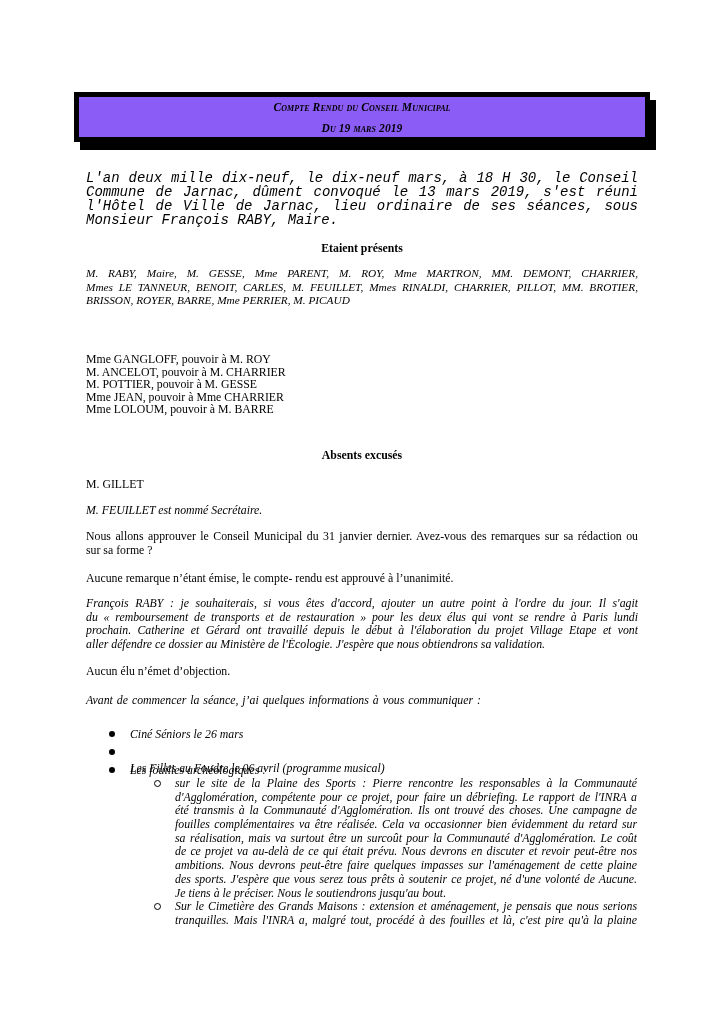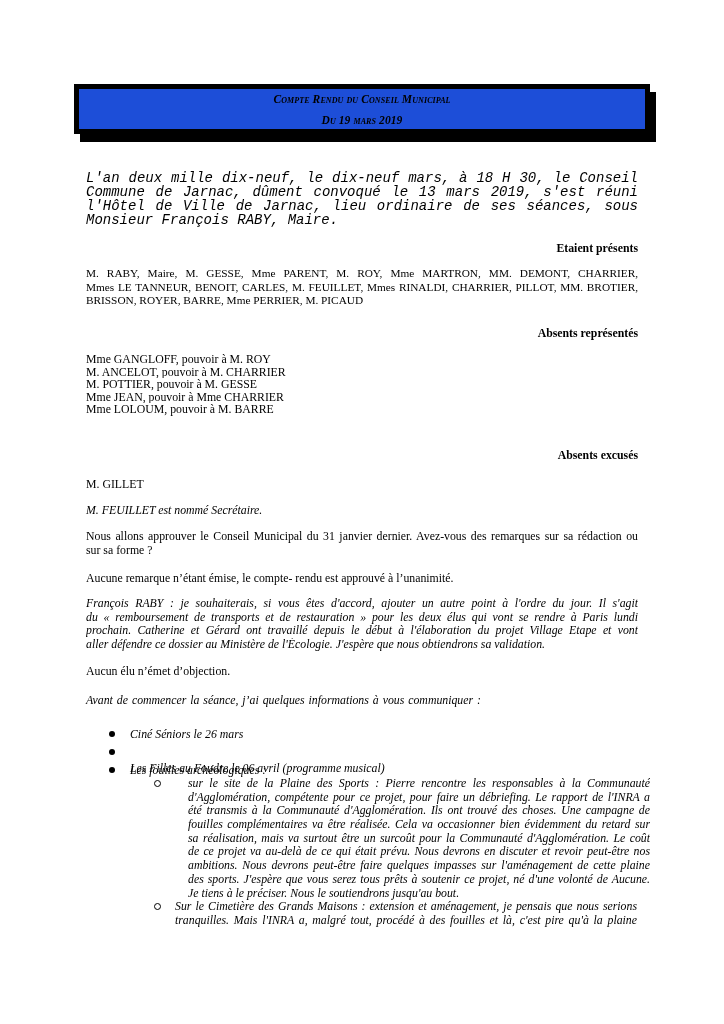--- a/index.html
+++ b/index.html
@@ -2,35 +2,35 @@
 <html><head>
 <meta charset="utf-8">
 <style>
   html, body { margin: 0; padding: 0; background: #ffffff; }
   body { width: 724px; height: 1024px; overflow: hidden; }
   .page {
     position: relative; width: 724px; height: 1024px; background: #ffffff; color: #000000;
     font-family: "Liberation Serif", "DejaVu Serif", serif; font-size: 11.8px;
   }
   .header-box {
-    position: absolute; left: 74px; top: 84px; width: 566px; height: 40px;
-    border: 5px solid #000000; background: #1d4ed8;
+    position: absolute; left: 74px; top: 92px; width: 566px; height: 40px;
+    border: 5px solid #000000; background: #8b5cf6;
     box-shadow: 6px 8px 0 #000000;
   }
   .header-line {
     position: absolute; left: 0; right: 0; height: 14px; line-height: 14px;
     text-align: center; font-weight: bold; font-style: italic; font-variant: small-caps;
     font-size: 11.5px; letter-spacing: 0.1px;
   }
   .blk { position: absolute; left: 86px; width: 552px; }
   .ln { display: block; overflow: hidden; white-space: normal; }
   .j { text-align: justify; text-align-last: justify; }
   .intro .ln { height: 14px; line-height: 14px; font-family: "Liberation Mono", "DejaVu Sans Mono", monospace; font-style: italic; font-size: 14px; }
-  .heading { text-align: right; font-weight: bold; height: 14px; line-height: 14px; }
-  .names .ln { height: 13.5px; line-height: 13.5px; font-size: 11.3px; }
+  .heading { text-align: center; font-weight: bold; height: 14px; line-height: 14px; }
+  .names .ln { height: 13.5px; line-height: 13.5px; font-size: 11.3px; font-style: italic; }
   .reps .ln { height: 12.5px; line-height: 12.5px; }
   .single { height: 14px; line-height: 14px; }
   .para .ln { height: 13.7px; line-height: 13.7px; }
   .it { font-style: italic; }
   .bullet-item { position: absolute; left: 130px; width: 508px; height: 14px; line-height: 14px; font-style: italic; }
   .disc { position: absolute; width: 6px; height: 6px; border-radius: 50%; background: #000000; }
   .circle { position: absolute; width: 5px; height: 5px; border-radius: 50%; border: 1px solid #000000; background: #ffffff; }
   .sub { position: absolute; left: 175px; width: 462px; font-style: italic; }
   .sub .ln { height: 13.7px; line-height: 13.7px; }
 </style>
@@ -51,21 +51,20 @@
     <span class="ln">Monsieur François RABY, Maire.</span>
   </div>
 
   <div class="blk heading" style="top:241px;">Etaient présents</div>
   <div class="blk names" style="top:267px;">
     <span class="ln j">M. RABY, Maire, M. GESSE, Mme PARENT, M. ROY, Mme MARTRON, MM. DEMONT, CHARRIER,</span>
     <span class="ln j">Mmes LE TANNEUR, BENOIT, CARLES, M. FEUILLET, Mmes RINALDI, CHARRIER, PILLOT, MM. BROTIER,</span>
     <span class="ln">BRISSON, ROYER, BARRE, Mme PERRIER, M. PICAUD</span>
   </div>
 
-  <div class="blk heading" style="top:326px;">Absents représentés</div>
   <div class="blk reps" style="top:353px;">
     <span class="ln">Mme GANGLOFF, pouvoir à M. ROY</span>
     <span class="ln">M. ANCELOT, pouvoir à M. CHARRIER</span>
     <span class="ln">M. POTTIER, pouvoir à M. GESSE</span>
     <span class="ln">Mme JEAN, pouvoir à Mme CHARRIER</span>
     <span class="ln">Mme LOLOUM, pouvoir à M. BARRE</span>
   </div>
 
   <div class="blk heading" style="top:448px;">Absents excusés</div>
   <div class="blk single" style="top:477px;">M. GILLET</div>
@@ -93,21 +92,21 @@
   <span class="disc" style="left:109px; top:731px;"></span>
   <div class="bullet-item" style="top:727px;">Ciné Séniors le 26 mars</div>
 
   <span class="disc" style="left:109px; top:749px;"></span>
   <div class="bullet-item" style="top:745px;margin-top:16px;">Les Filles au Foudre le 06 avril (programme musical)</div>
 
   <span class="disc" style="left:109px; top:767px;"></span>
   <div class="bullet-item" style="top:763px;">Les fouilles archéologiques :</div>
 
   <span class="circle" style="left:154px; top:780px;"></span>
-  <div class="sub" style="top:777px;margin-left:13px;">
+  <div class="sub" style="top:777px;">
     <span class="ln j">sur le site de la Plaine des Sports : Pierre rencontre les responsables à la Communauté</span>
     <span class="ln j">d'Agglomération, compétente pour ce projet, pour faire un débriefing. Le rapport de l'INRA a</span>
     <span class="ln j">été transmis à la Communauté d'Agglomération. Ils ont trouvé des choses. Une campagne de</span>
     <span class="ln j">fouilles complémentaires va être réalisée. Cela va occasionner bien évidemment du retard sur</span>
     <span class="ln j">sa réalisation, mais va surtout être un surcoût pour la Communauté d'Agglomération. Le coût</span>
     <span class="ln j">de ce projet va au-delà de ce qui était prévu. Nous devrons en discuter et revoir peut-être nos</span>
     <span class="ln j">ambitions. Nous devrons peut-être faire quelques impasses sur l'aménagement de cette plaine</span>
     <span class="ln j">des sports. J'espère que vous serez tous prêts à soutenir ce projet, né d'une volonté de Aucune.</span>
     <span class="ln">Je tiens à le préciser. Nous le soutiendrons jusqu'au bout.</span>
   </div>

